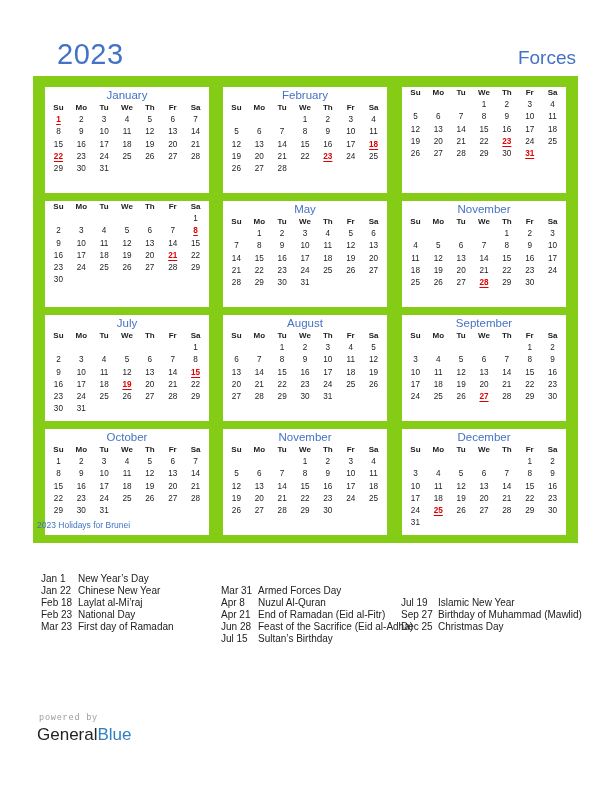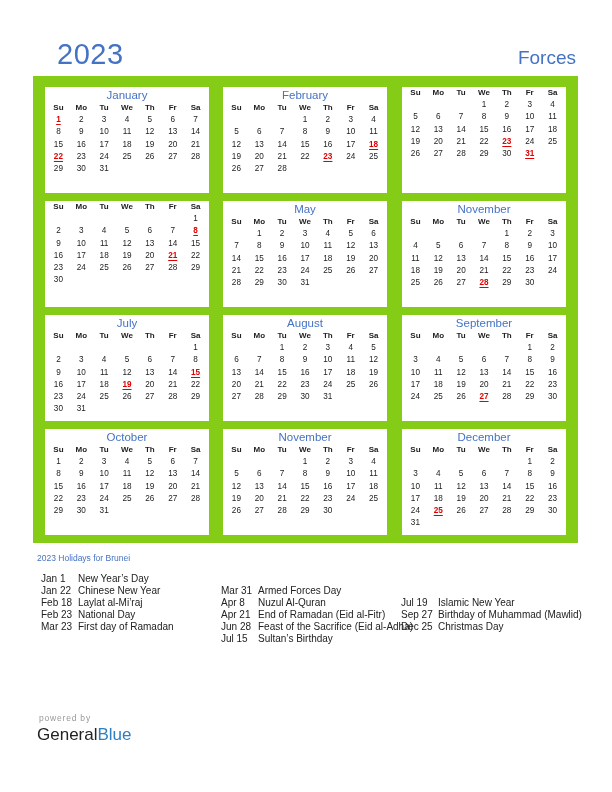--- a/index.html
+++ b/index.html
@@ -6,25 +6,25 @@
   body { width:612px; height:792px; position:relative; font-family:"Liberation Sans", sans-serif; color:#222; overflow:hidden; }
   .year { position:absolute; left:57px; top:38px; font-size:29px; color:#4472c4; letter-spacing:0.5px; }
   .country { position:absolute; right:36px; top:47px; font-size:19px; color:#4472c4; }
   .panel { position:absolute; left:33px; top:76px; width:545px; height:467px; background:#84cc16; }
   .month { position:absolute; width:164px; height:106px; background:#ffffff; }
   .month-title { text-align:center; font-size:11.5px; color:#4472c4; height:15px; line-height:17px; }
   .grid { display:grid; grid-template-columns:repeat(7, 1fr); padding:0 2px; }
   .grid span { text-align:center; font-size:8.2px; height:12.2px; line-height:12.2px; }
   .grid .dow { font-weight:bold; font-size:8px; }
   .grid .hol { color:#e00000; font-weight:bold; text-decoration:underline; text-decoration-thickness:1px; text-underline-offset:1.5px; }
-  .hol-title { position:absolute; left:37px; top:553px; font-size:8.5px; color:#4472c4; }
+  .hol-title { position:absolute; left:37px; top:520px; font-size:8.5px; color:#4472c4; }
   .hol-col { position:absolute; font-size:10px; }
   .hol-row { display:flex; height:12px; line-height:12px; }
   .hol-date { width:37px; }
-  .powered { position:absolute; left:39px; top:713px; font-size:8.5px; color:#999; letter-spacing:0.8px; }
+  .powered { position:absolute; left:39px; top:713px; font-size:8.5px; color:#999; letter-spacing:0.8px;font-family:Liberation Mono, monospace; }
   .brand { position:absolute; left:37px; top:725px; font-size:17px; color:#222; }
   .brand .blue { color:#2f7fc1; }
 </style>
 </head>
 <body>
 
 <div class="year">2023</div>
 <div class="country">Forces</div>
 
 <div class="panel" id="panel">

